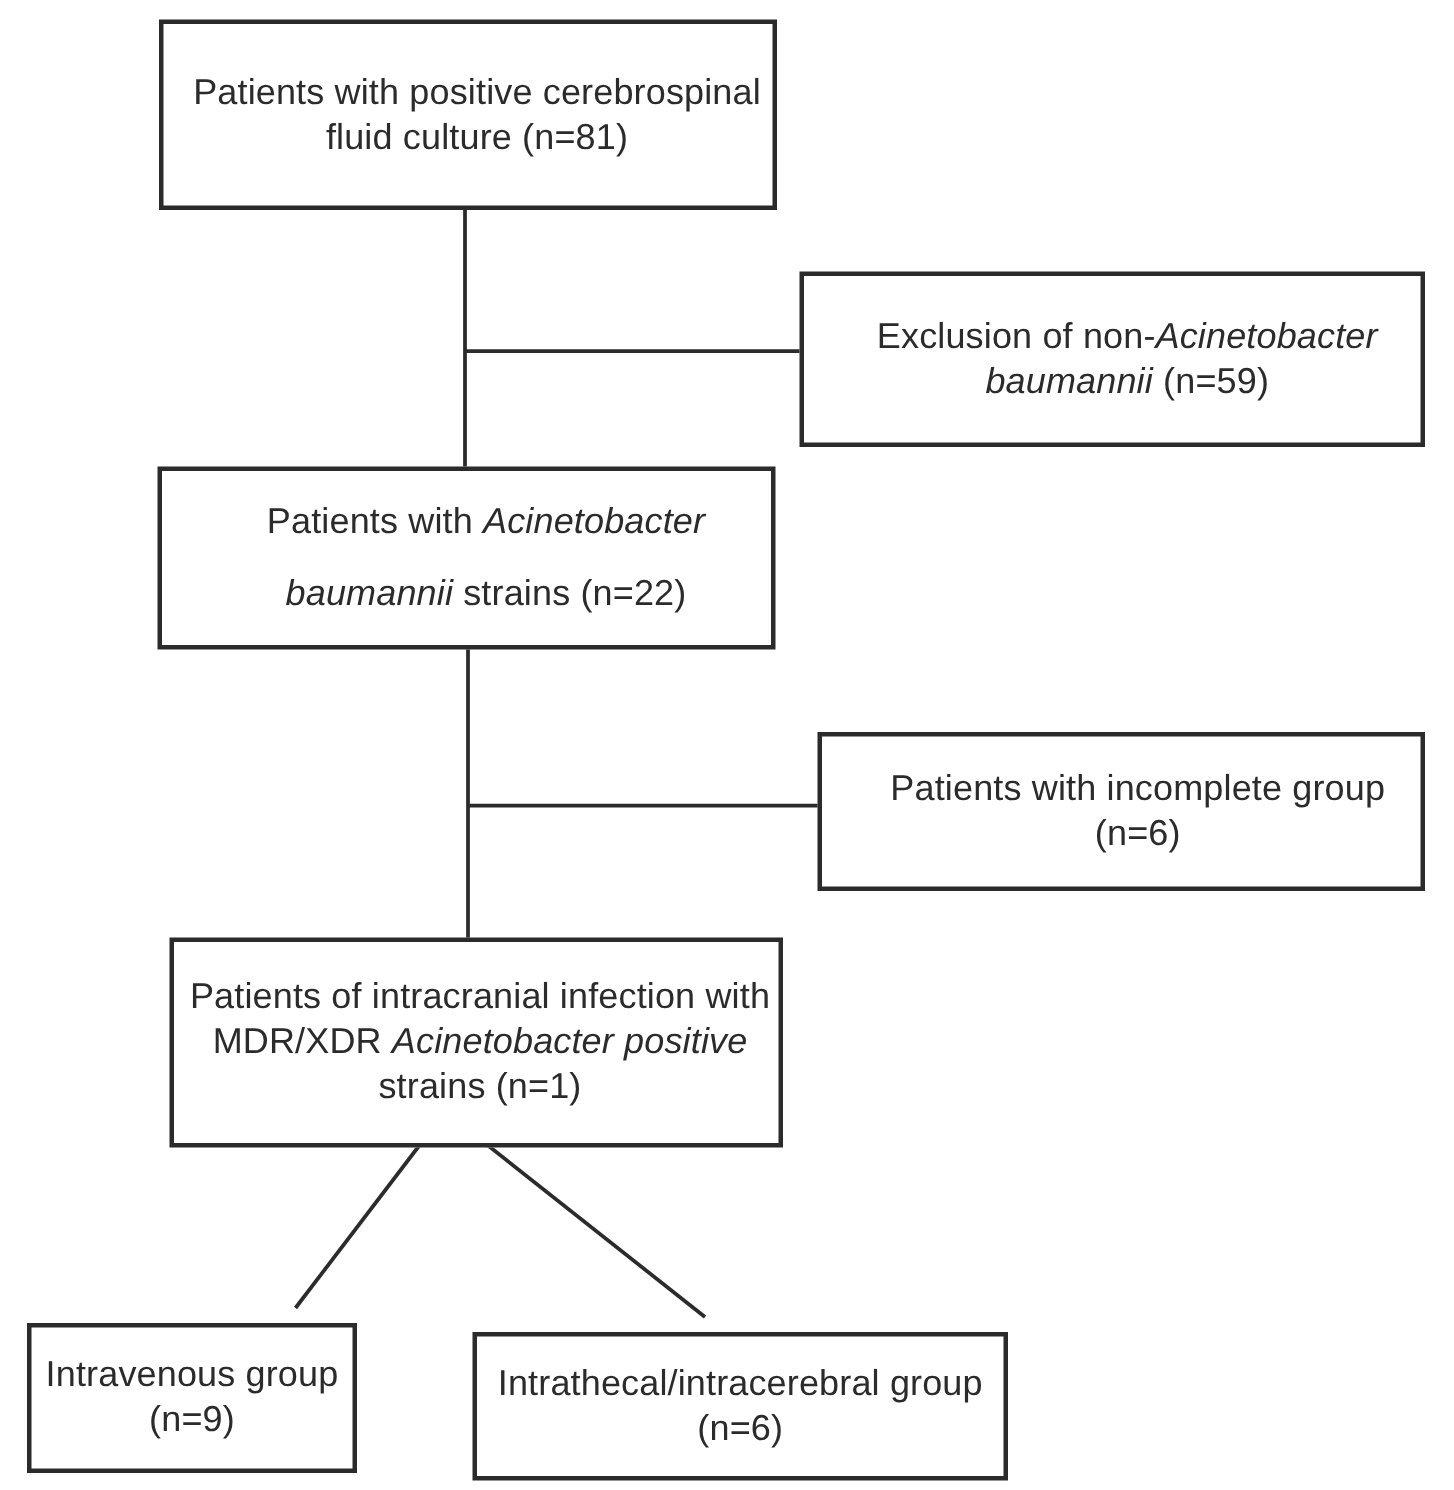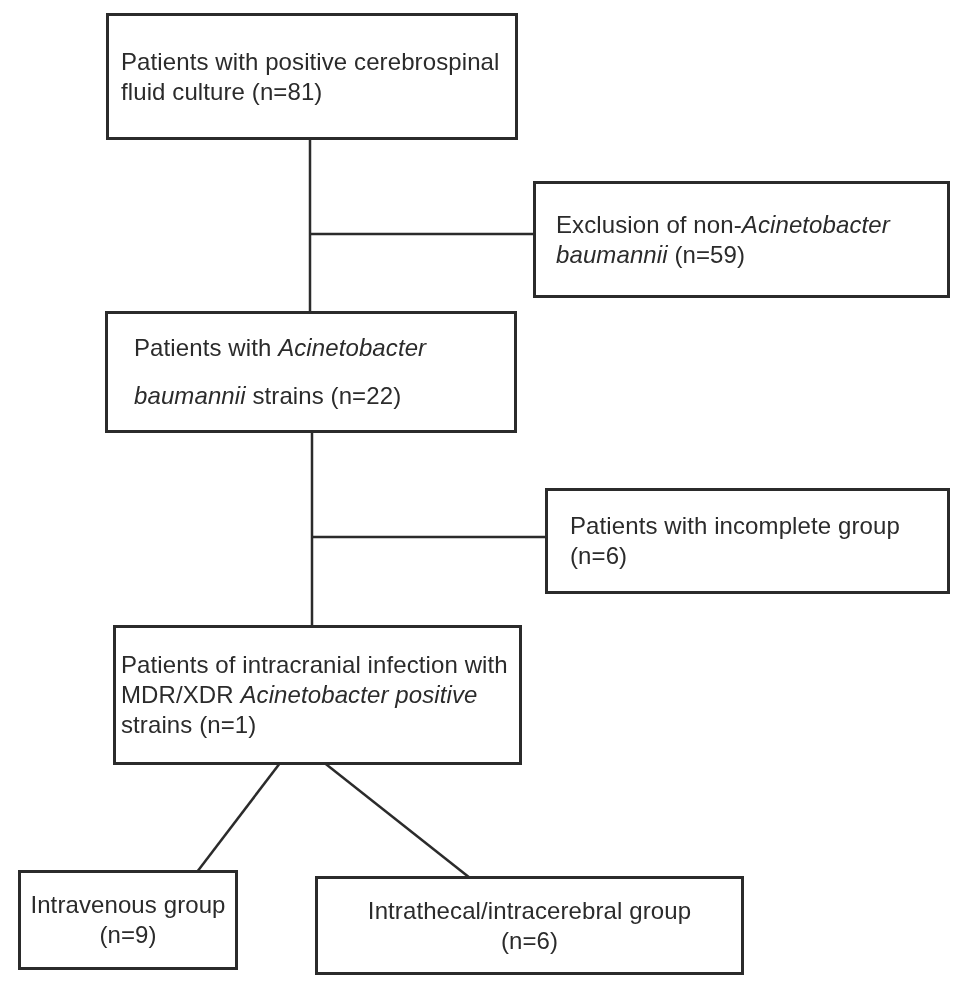--- a/index.html
+++ b/index.html
@@ -27,32 +27,33 @@
     position: absolute;
     box-sizing: border-box;
     border: 3px solid #2b2b2b;
     background: #ffffff;
     font-size: 24px;
     line-height: 30px;
     display: flex;
     flex-direction: column;
     justify-content: center;
     letter-spacing: 0.1px;
+    text-align: center;
   }
   .box .line { white-space: nowrap; }
   .it { font-style: italic; }
-  .center { text-align: center; }
+  .center { text-align: center; margin-top: 12px; }
 
   #box-csf   { left: 106px; top: 13px;  width: 412px; height: 127px; padding-left: 12px; }
   #box-excl1 { left: 533px; top: 181px; width: 417px; height: 117px; padding-left: 20px; }
   #box-ab    { left: 105px; top: 311px; width: 412px; height: 122px; padding-left: 26px; gap: 18px; }
   #box-excl2 { left: 545px; top: 488px; width: 405px; height: 106px; padding-left: 22px; }
   #box-mdr   { left: 113px; top: 625px; width: 409px; height: 140px; padding-left: 5px; }
   #box-iv    { left: 18px;  top: 870px; width: 220px; height: 100px; }
-  #box-it    { left: 315px; top: 876px; width: 429px; height: 99px; }
+  #box-it    { left: 315px; top: 876px; width: 357px; height: 99px; }
 </style>
 </head>
 <body>
 
 <div class="canvas">
 
   <svg class="connectors" viewBox="0 0 969 993" xmlns="http://www.w3.org/2000/svg">
     <line x1="310" y1="138" x2="310" y2="313" stroke="#2b2b2b" stroke-width="2.5"></line>
     <line x1="310" y1="234" x2="535" y2="234" stroke="#2b2b2b" stroke-width="2.5"></line>
     <line x1="312" y1="431" x2="312" y2="627" stroke="#2b2b2b" stroke-width="2.5"></line>

